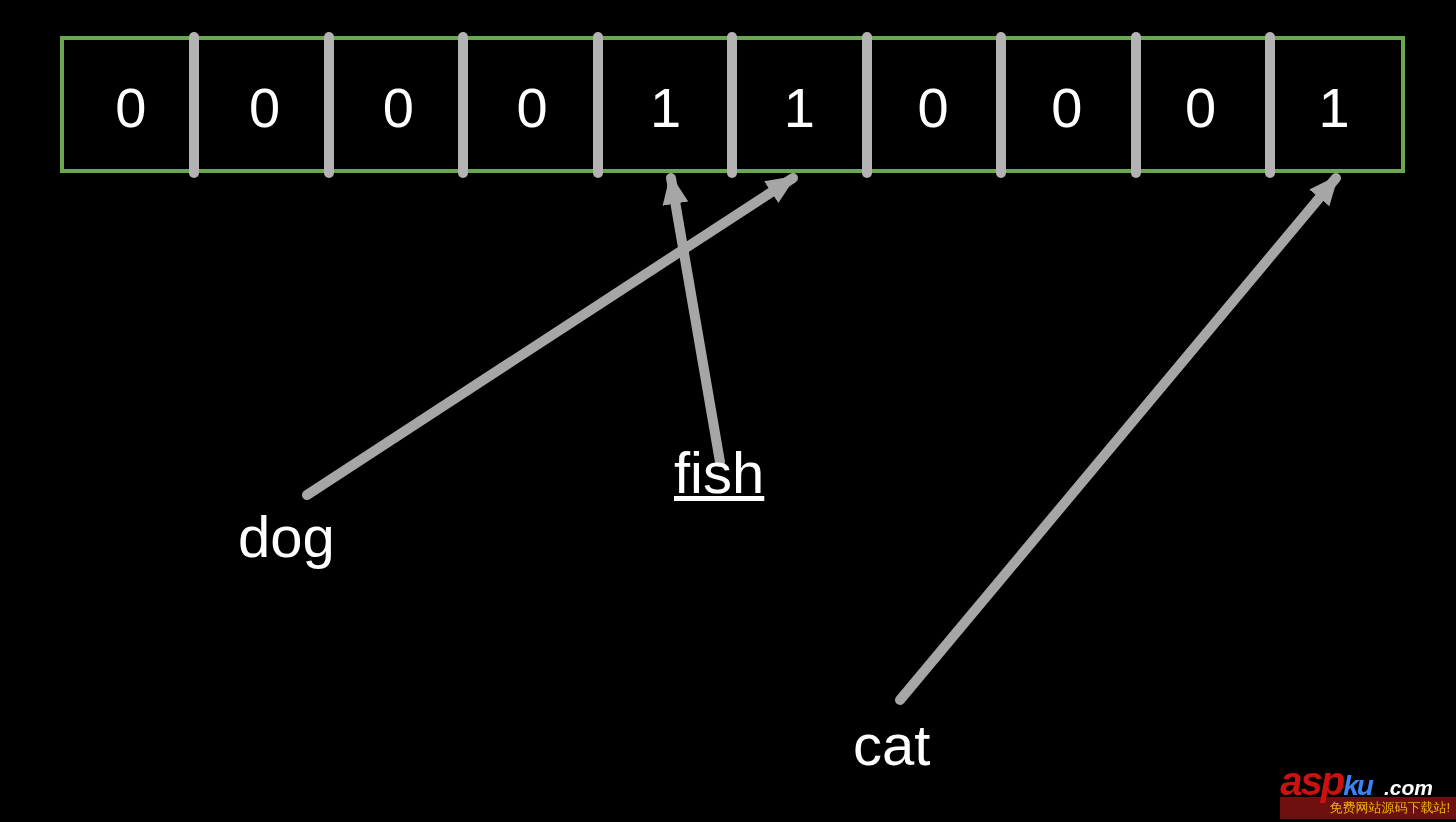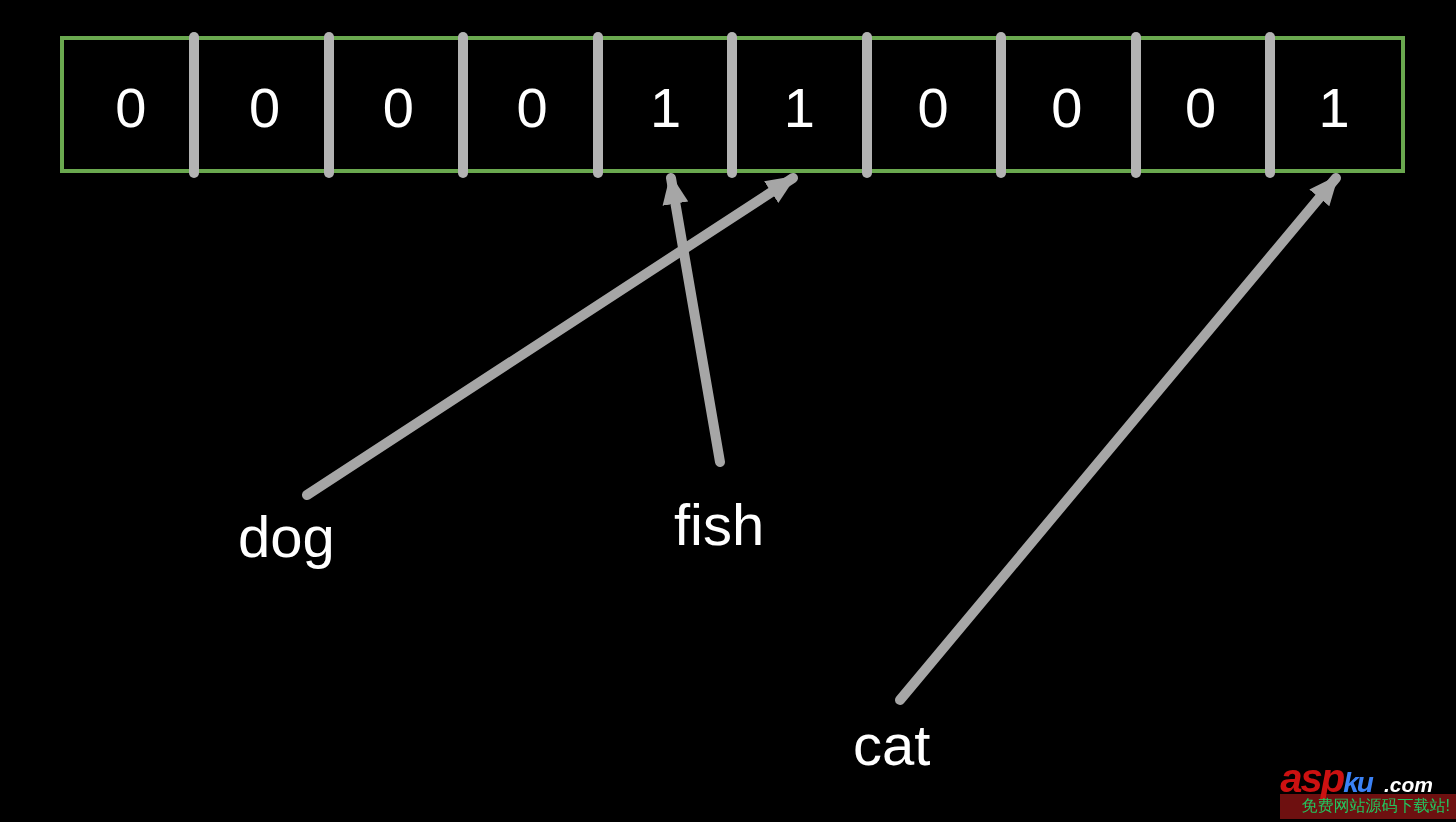--- a/index.html
+++ b/index.html
@@ -75,21 +75,21 @@
 
   
   .word-label {
     position: absolute;
     color: var(--text, #fff);
     font-size: 58px;
     line-height: 1;
     white-space: nowrap;
   }
   .label-dog  { left: 238px; top: 508px; }
-  .label-fish { left: 674px; top: 496px; }
+  .label-fish { left: 674px; top: 444px; text-decoration: underline; }
   .label-cat  { left: 853px; top: 716px; }
 
   
   .watermark {
     position: absolute;
     right: 0;
     bottom: 3px;
     text-align: right;
   }
   .wm-logo {
@@ -112,22 +112,22 @@
     letter-spacing: -2px;
   }
   .wm-com {
     color: #fff;
     font-size: 21px;
     margin-left: 12px;
   }
   .wm-bar {
     margin-top: -4px;
     background: var(--wm-bar, #6e1010);
-    color: #22c55e;
-    font-size: 16px;
+    color: #eab308;
+    font-size: 13px;
     line-height: 1;
     padding: 4px 6px 5px 10px;
     white-space: nowrap;
   }
 </style>
 </head>
 <body>
 
 <div class="canvas">
 

